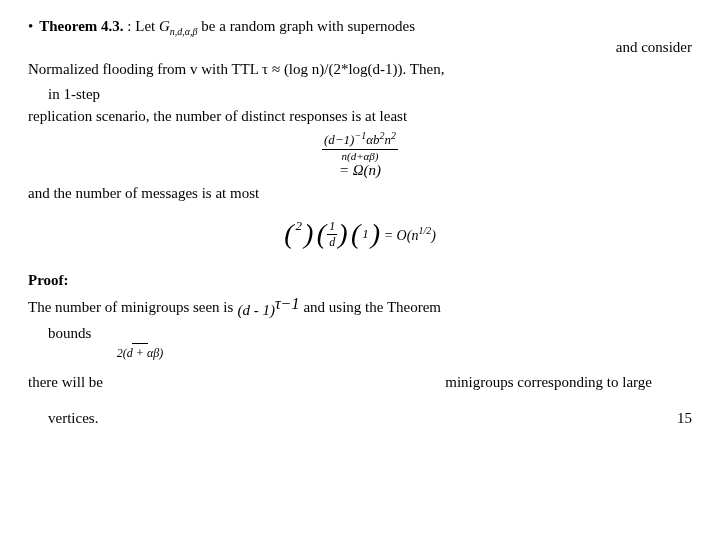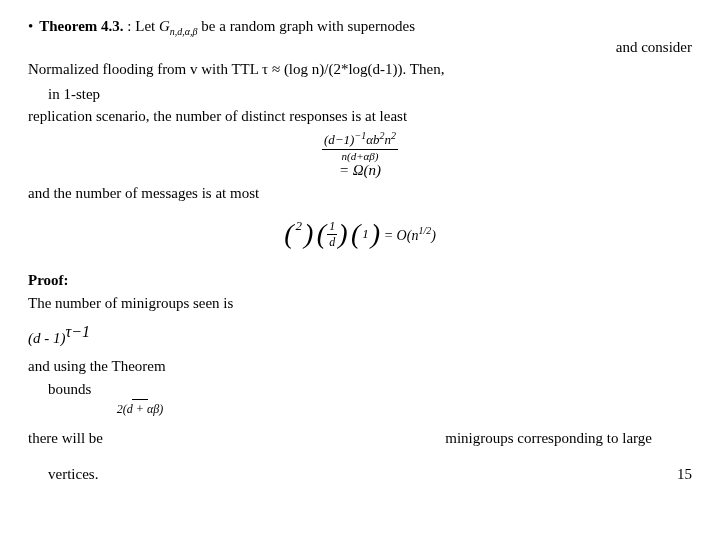--- a/index.html
+++ b/index.html
@@ -197,24 +197,23 @@
     }
 
     .big-parens {
       font-size: 28px;
       line-height: 1;
       font-weight: 300;
     }
 
     .chernoff-line {
       display: flex;
-      align-items: flex-start;
+      align-items: center;
       gap: 4px;
       line-height: 1.6;
-      flex-direction: column;
     }
 
     .bounds-formula {
       display: inline-flex;
       align-items: center;
       font-style: italic;
       font-size: 13px;
     }
   </style>
 </head>

